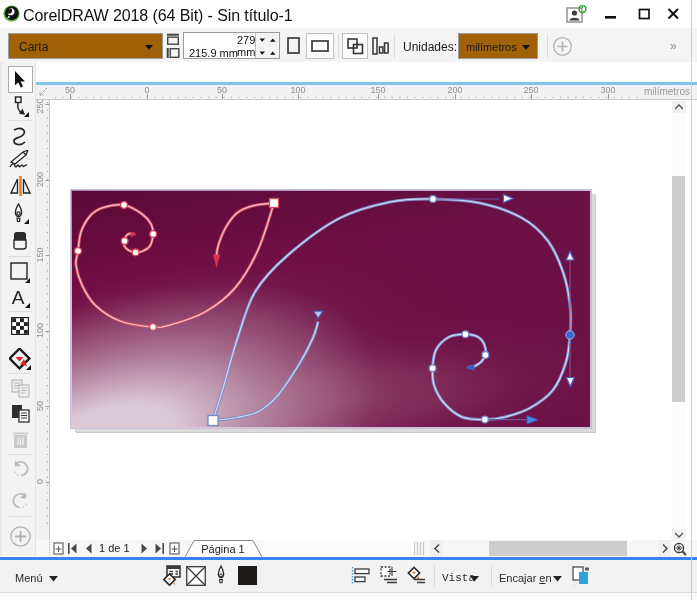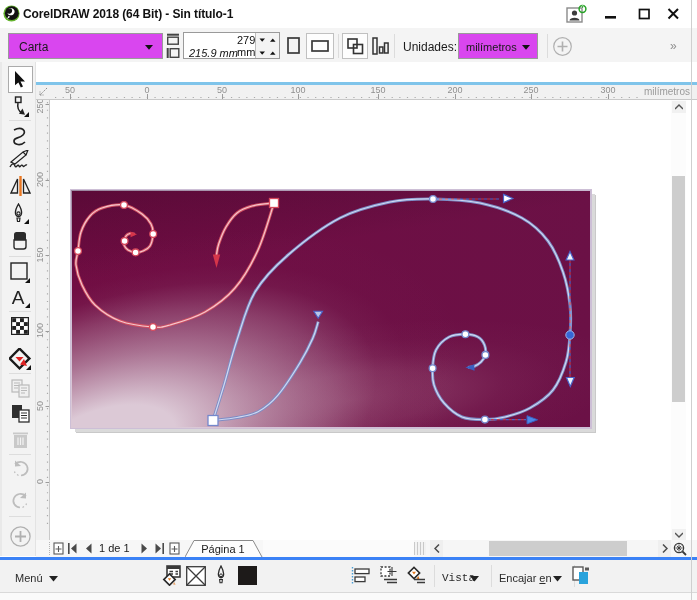--- a/index.html
+++ b/index.html
@@ -3,25 +3,25 @@
 <meta charset="utf-8">
 <style>
   * { margin:0; padding:0; box-sizing:border-box; }
   html,body { width:697px; height:600px; overflow:hidden; background:#fff;
     font-family:"Liberation Sans", sans-serif; }
   .win { position:absolute; left:0; top:0; width:697px; height:600px; background:#fff; }
   .abs { position:absolute; }
 
   
   .titlebar { left:0; top:0; width:697px; height:28px; background:#fff; }
-  .title-text { left:23px; top:7px; font-size:12px; letter-spacing:-0.1px; color:#111;font-weight:bold; }
+  .title-text { left:23px; top:7px; font-size:16px; letter-spacing:-0.1px; color:#111; }
 
   
   .propbar { left:0; top:28px; width:697px; height:34px; background:#f4f4f4; }
-  .combo { position:absolute; background:#d946ef; border:1px solid #9a9a9a; font-size:12px; color:#1a1a1a; }
+  .combo { position:absolute; background:#a16207; border:1px solid #9a9a9a; font-size:12px; color:#1a1a1a; }
   .sep { position:absolute; width:1px; background:#dcdcdc; }
 
   
   .tabbar { left:0; top:62px; width:697px; height:23px; background:#ececec; }
   .blueline { left:36px; top:82px; width:661px; height:3px; background:#7fc4ea; }
 
   
   .toolbox { left:0; top:62px; width:36px; height:494px; background:#f3f3f3; border-right:1px solid #e3e3e3; border-left:2px solid #e9e9e9; }
 
   
@@ -82,21 +82,21 @@
 
     <svg class="abs" style="left:166px;top:5px" width="15" height="26" viewBox="0 0 15 26">
       <rect x="1" y="0.7" width="12" height="2" fill="#444"></rect>
       <rect x="1.7" y="4.2" width="10.6" height="7" fill="none" stroke="#444" stroke-width="1.4"></rect>
       <rect x="0.7" y="15" width="2" height="10" fill="#444"></rect>
       <rect x="4.2" y="15.7" width="8.6" height="8.6" fill="none" stroke="#444" stroke-width="1.4"></rect>
     </svg>
 
     <div class="abs" style="left:183px;top:4px;width:97px;height:27px;border:1px solid #9a9a9a;background:#fff;">
       <div class="abs" style="left:5px;top:1px;font-size:11px;color:#111;margin-left:48px;">279.4 mm</div>
-      <div class="abs" style="left:5px;top:13.5px;font-size:11px;color:#111;font-style:italic;">215.9 mm</div>
+      <div class="abs" style="left:5px;top:13.5px;font-size:11px;color:#111;">215.9 mm</div>
       <div class="abs" style="left:71px;top:0;width:24px;height:25px;background:#f3f3f3;border-left:1px solid #bdbdbd;"></div>
       <svg class="abs" style="left:72px;top:0" width="24" height="25">
         <path d="M3.5,5.5 L9,5.5 L6.2,8.7 Z" fill="#111"></path>
         <path d="M14,8.7 L19.5,8.7 L16.8,5.5 Z" fill="#111"></path>
         <path d="M3.5,18.5 L9,18.5 L6.2,21.7 Z" fill="#111"></path>
         <path d="M14,21.7 L19.5,21.7 L16.8,18.5 Z" fill="#111"></path>
       </svg>
     </div>
 
     <svg class="abs" style="left:287px;top:9px" width="13" height="17">

